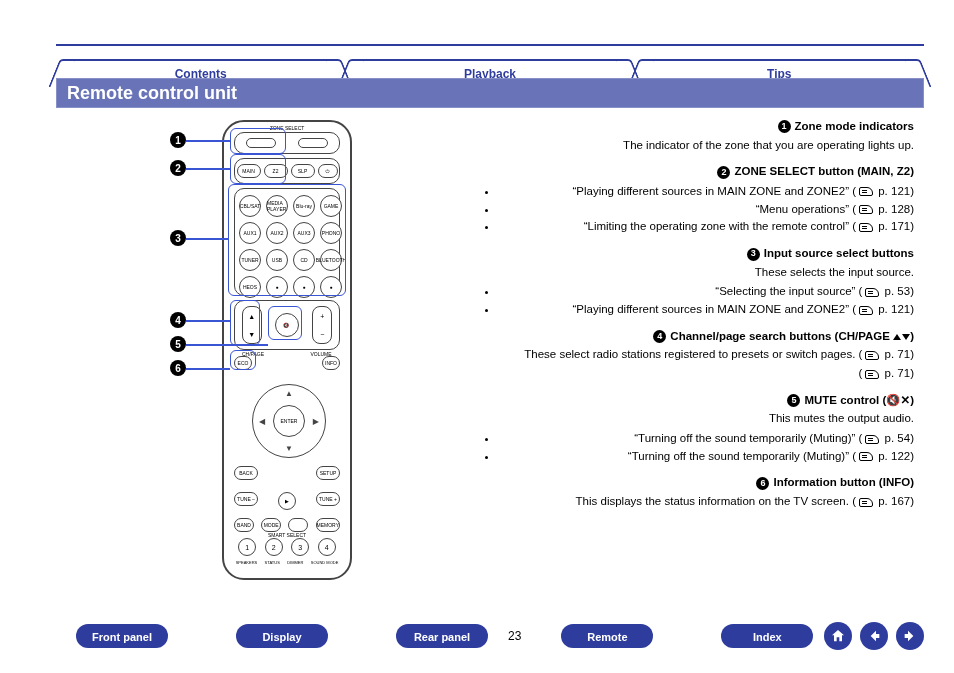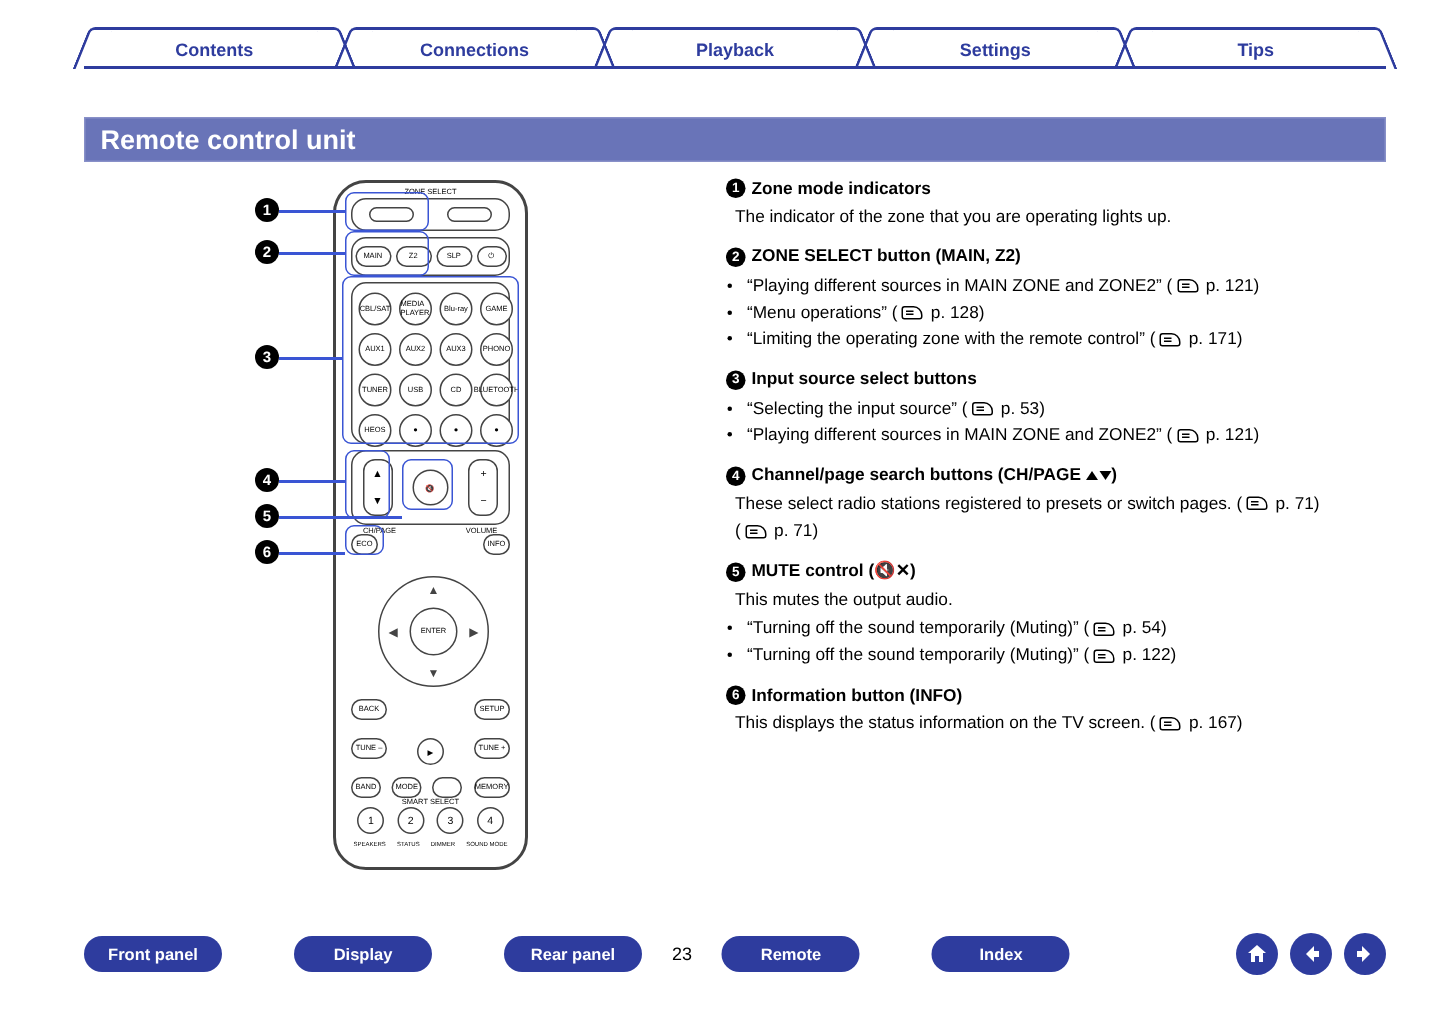--- a/index.html
+++ b/index.html
@@ -32,20 +32,21 @@
   }
   .tab{
     flex:1;
     position:relative;
     text-align:center;
     font-weight:bold;
     color:var(--blue);
     font-size:12px;
     line-height:26px;
     cursor:pointer;
+    margin-top:41px;
   }
   .tab::before,
   .tab::after{
     content:"";
     position:absolute;
     top:0;
     width:14px;
     height:26px;
     border-top:2px solid var(--tab-border);
   }
@@ -140,21 +141,21 @@
     position:absolute;width:16px;height:16px;border-radius:50%;background:#000;color:#fff;
     font-size:10px;font-weight:bold;display:flex;align-items:center;justify-content:center;
     left:0;
   }
   .co-line{position:absolute;height:1.5px;background:#3a55d4;}
   
   .desc{
     position:absolute;top:118px;left:484px;right:40px;
     font-size:11.5px;line-height:1.45;
   }
-  .desc-item{margin-bottom:10px;}
+  .desc-item{margin-bottom:10px;text-align:right;}
   .num-badge{
     display:inline-flex;width:13px;height:13px;border-radius:50%;background:#000;color:#fff;
     font-size:9px;font-weight:bold;align-items:center;justify-content:center;
     vertical-align:middle;margin-right:4px;flex-shrink:0;
   }
   .desc-title{font-weight:bold;display:inline;}
   .desc-body{margin-left:6px;margin-top:2px;}
   .desc ul{margin:3px 0 0 0;padding-left:14px;}
   .desc li{margin-bottom:1px;}
   .page-ref-icon{
@@ -165,47 +166,41 @@
   .caret-up{display:inline-block;border-left:4px solid transparent;border-right:4px solid transparent;border-bottom:6px solid #000;vertical-align:middle;}
   .caret-dn{display:inline-block;border-left:4px solid transparent;border-right:4px solid transparent;border-top:6px solid #000;vertical-align:middle;margin-left:1px;}
   
   .bottom-nav{
     position:absolute;left:56px;right:30px;bottom:22px;height:30px;
     display:flex;align-items:center;
   }
   .nav-btn{
     background:var(--blue);color:#fff;font-weight:bold;font-size:11px;
     border-radius:15px;height:24px;line-height:24px;min-width:92px;
-    text-align:center;cursor:pointer;border:none;
+    text-align:center;cursor:pointer;border:none;margin-left:20px;
   }
   .nav-gap{width:48px;}
   .page-num{font-size:12px;margin:0 20px;}
   .icon-btn{
     width:28px;height:28px;border-radius:50%;background:var(--blue);
     display:flex;align-items:center;justify-content:center;cursor:pointer;
     margin-left:8px;border:none;
   }
   .icon-btn svg{fill:#fff;}
   .spacer{flex:1;}
 </style>
 </head>
 <body>
 
 <div class="top-tabs">
   <div class="tab">
       <span>Contents</span>
     </div>
   <div class="tab">
-      <span>Connections</span>
-    </div>
-  <div class="tab">
       <span>Playback</span>
-    </div>
-  <div class="tab">
-      <span>Settings</span>
     </div>
   <div class="tab">
       <span>Tips</span>
     </div>
 </div>
 
 <div class="section-header">Remote control unit</div>
 
 <div class="remote-wrap">
   <div class="remote-body">
@@ -323,21 +318,21 @@
   <div class="co-line" style="top:248px;left:16px;width:44px;"></div>
 </div>
 
 <div class="desc" id="desc-col">
     <div class="desc-item"><span class="num-badge">1</span><span class="desc-title">Zone mode indicators</span><div class="desc-body">The indicator of the zone that you are operating lights up.</div></div>
     <div class="desc-item"><span class="num-badge">2</span><span class="desc-title">ZONE SELECT button (MAIN, Z2)</span><ul>
         <li>“Playing different sources in MAIN ZONE and ZONE2” (<span class="page-ref-icon"></span> p. 121)</li>
         <li>“Menu operations” (<span class="page-ref-icon"></span> p. 128)</li>
         <li>“Limiting the operating zone with the remote control” (<span class="page-ref-icon"></span> p. 171)</li>
       </ul></div>
-    <div class="desc-item"><span class="num-badge">3</span><span class="desc-title">Input source select buttons</span><ul>
+    <div class="desc-item"><span class="num-badge">3</span><span class="desc-title">Input source select buttons</span><div class="desc-body">These selects the input source.</div><ul>
         <li>“Selecting the input source” (<span class="page-ref-icon"></span> p. 53)</li>
         <li>“Playing different sources in MAIN ZONE and ZONE2” (<span class="page-ref-icon"></span> p. 121)</li>
       </ul></div>
     <div class="desc-item"><span class="num-badge">4</span><span class="desc-title">Channel/page search buttons (CH/PAGE <span class="caret-up"></span><span class="caret-dn"></span>)</span><div class="desc-body">These select radio stations registered to presets or switch pages. (<span class="page-ref-icon"></span> p. 71)</div><div class="desc-body"> (<span class="page-ref-icon"></span> p. 71)</div></div>
     <div class="desc-item"><span class="num-badge">5</span><span class="desc-title">MUTE control (🔇✕)</span><div class="desc-body">This mutes the output audio.</div><ul>
         <li>“Turning off the sound temporarily (Muting)” (<span class="page-ref-icon"></span> p. 54)</li>
         <li>“Turning off the sound temporarily (Muting)” (<span class="page-ref-icon"></span> p. 122)</li>
       </ul></div>
     <div class="desc-item"><span class="num-badge">6</span><span class="desc-title">Information button (INFO)</span><div class="desc-body">This displays the status information on the TV screen. (<span class="page-ref-icon"></span> p. 167)</div></div>
   </div>

